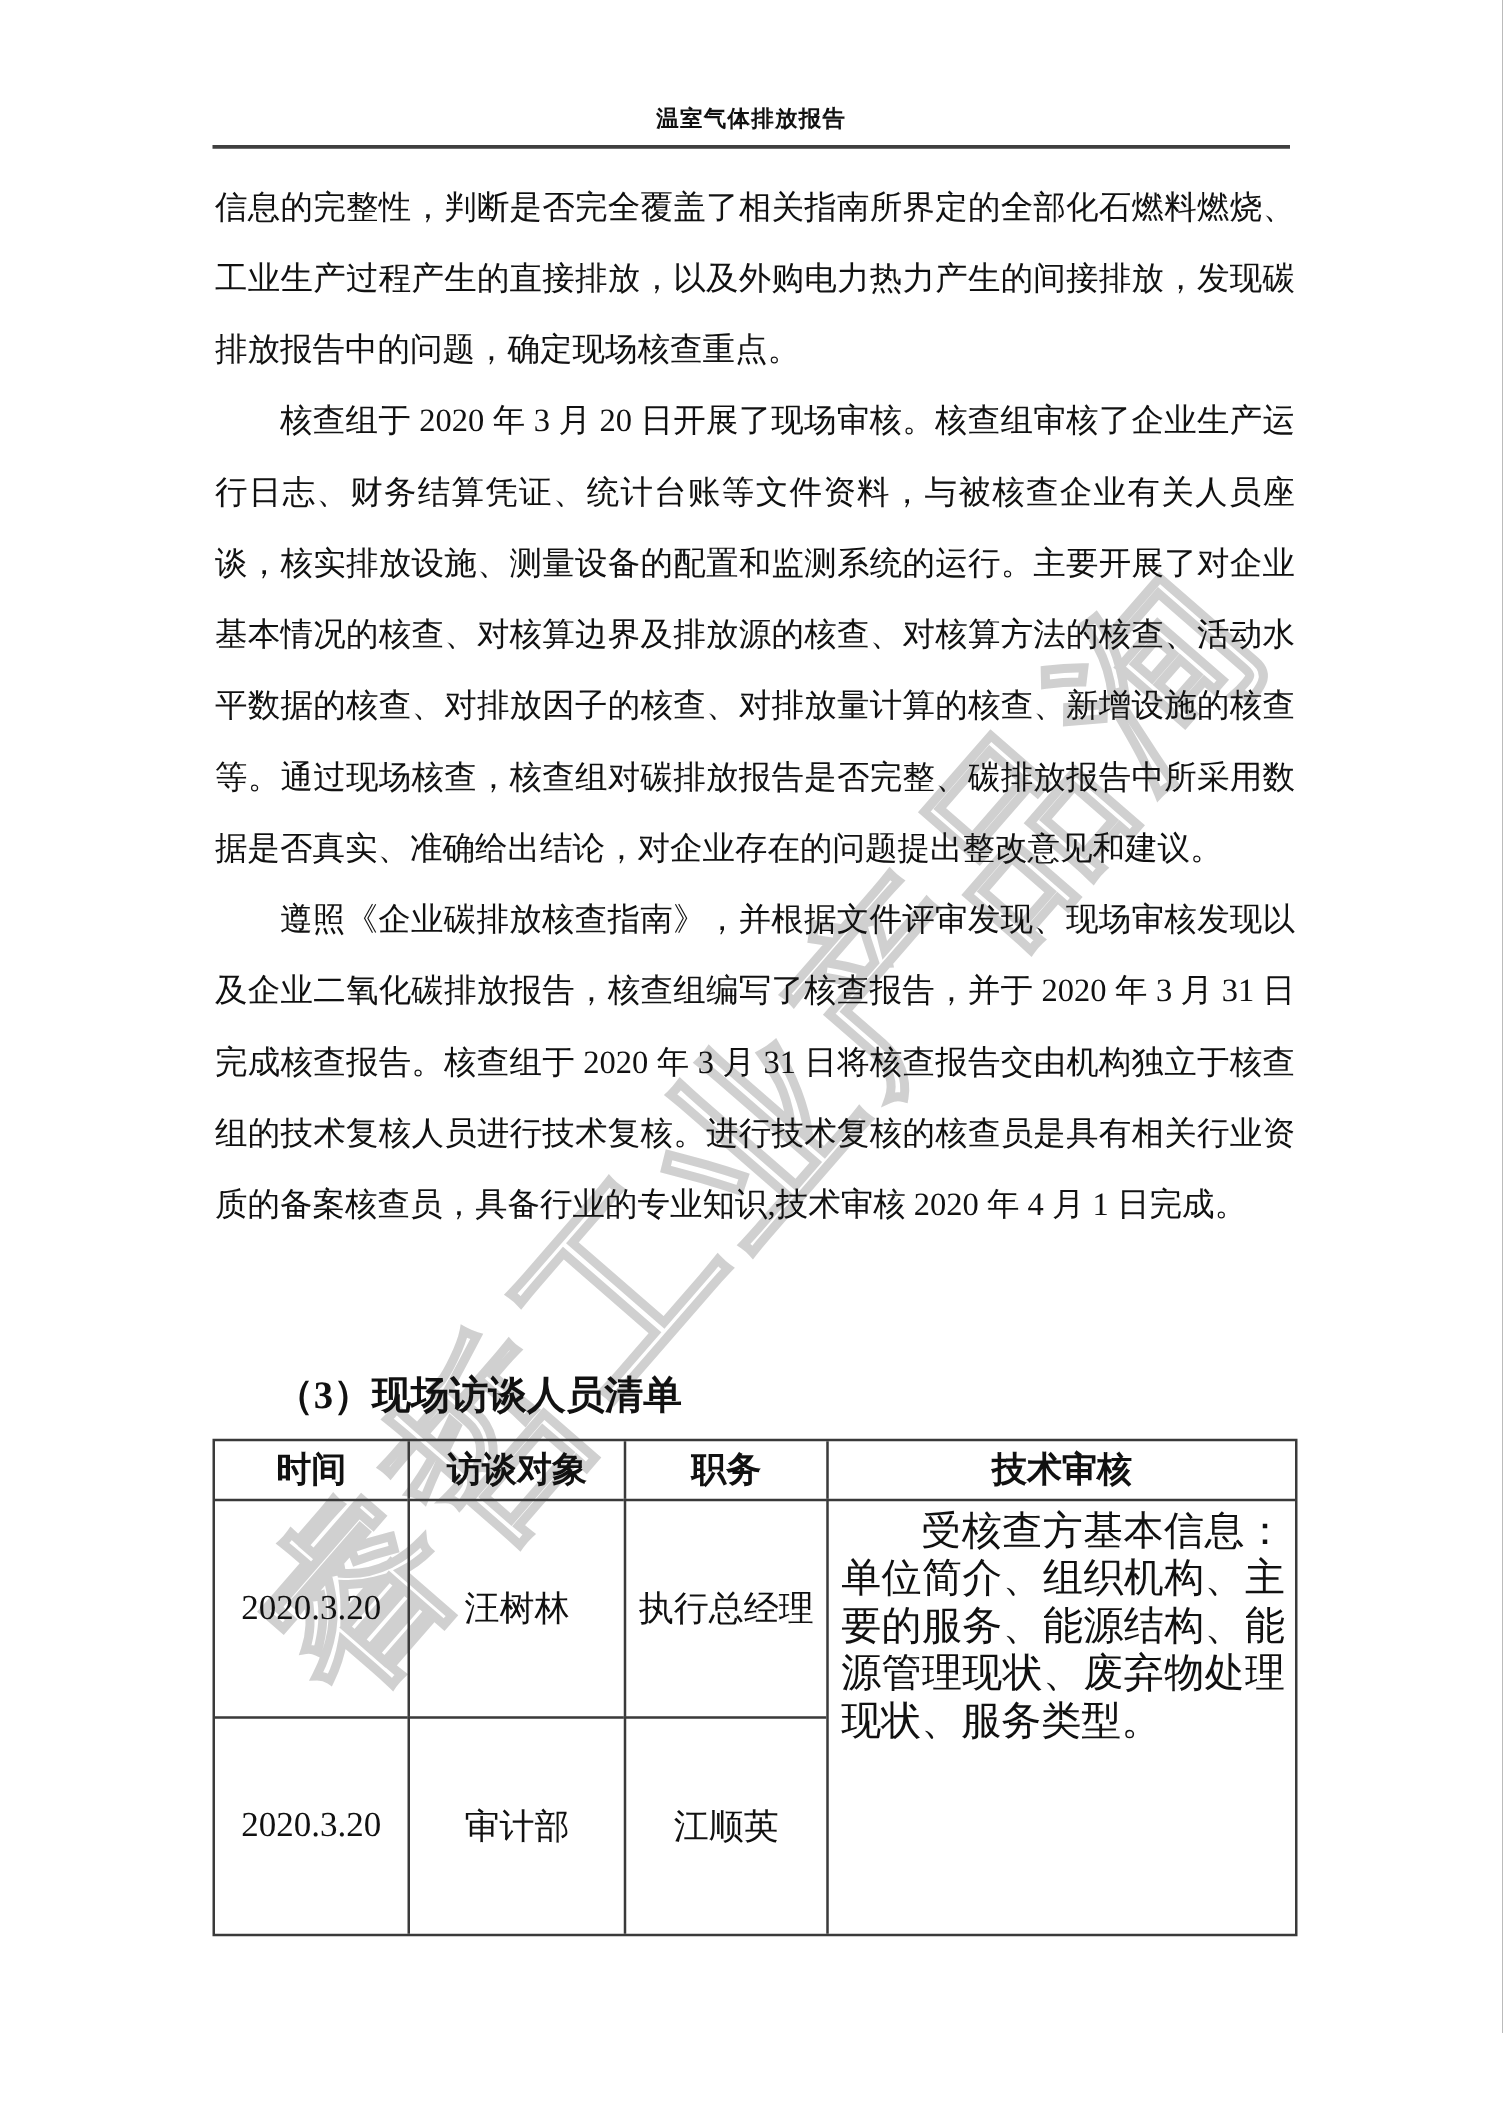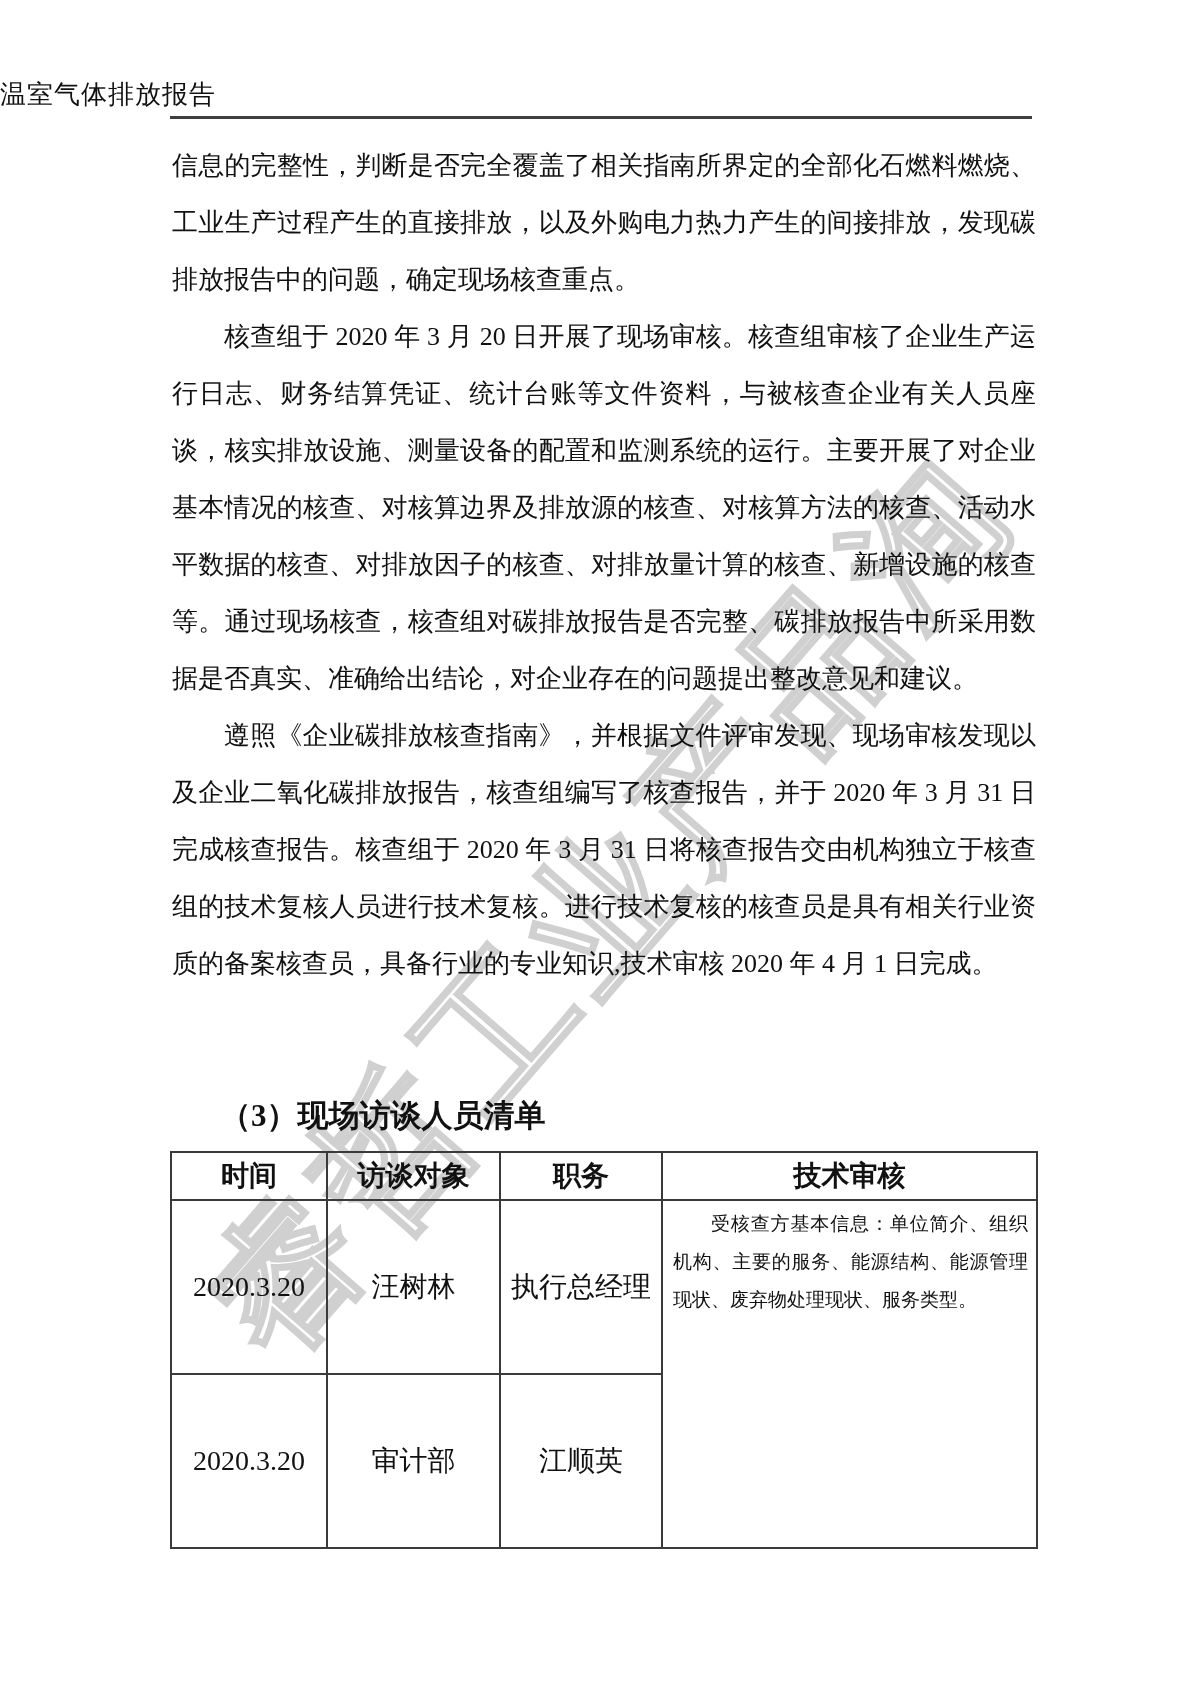--- a/index.html
+++ b/index.html
@@ -8,22 +8,22 @@
     width:1202px;height:1702px;
     margin:0 auto;
     background:#ffffff;
     overflow:hidden;
     font-family:"Liberation Serif","DejaVu Serif",serif;
     color:#111;
   }
   
   .doc-header{
     position:absolute;left:0;right:0;top:80px;
-    text-align:left;
-    font-size:26px;line-height:30px;font-weight:normal;
+    text-align:center;
+    font-size:18px;line-height:30px;font-weight:bold;
     letter-spacing:1px;
   }
   .header-rule{
     position:absolute;left:170px;top:116px;
     width:862px;height:3px;background:#3f3f3f;
   }
   
   .watermark{
     position:absolute;left:610px;top:905px;
     transform:translate(-50%,-50%) rotate(-49deg);
@@ -64,21 +64,21 @@
     display:flex;align-items:center;justify-content:center;
     font-size:28px;
     overflow:hidden;
   }
   .cell.hdr{font-weight:bold;}
   .bl{border-left:2px solid #3a3a3a;}
   .bt{border-top:2px solid #3a3a3a;text-align:center;}
   .cell.content{
     grid-column:4;grid-row:2/4;
     display:block;
-    font-size:19px;line-height:38px;
+    font-size:32px;line-height:38px;
     text-align:justify;
     padding:4px 8px 0 10px;
   }
   .cell.content p{margin:0;padding:0;text-indent:2em;}
 </style>
 </head>
 <body>
 
 <div class="page">
 

